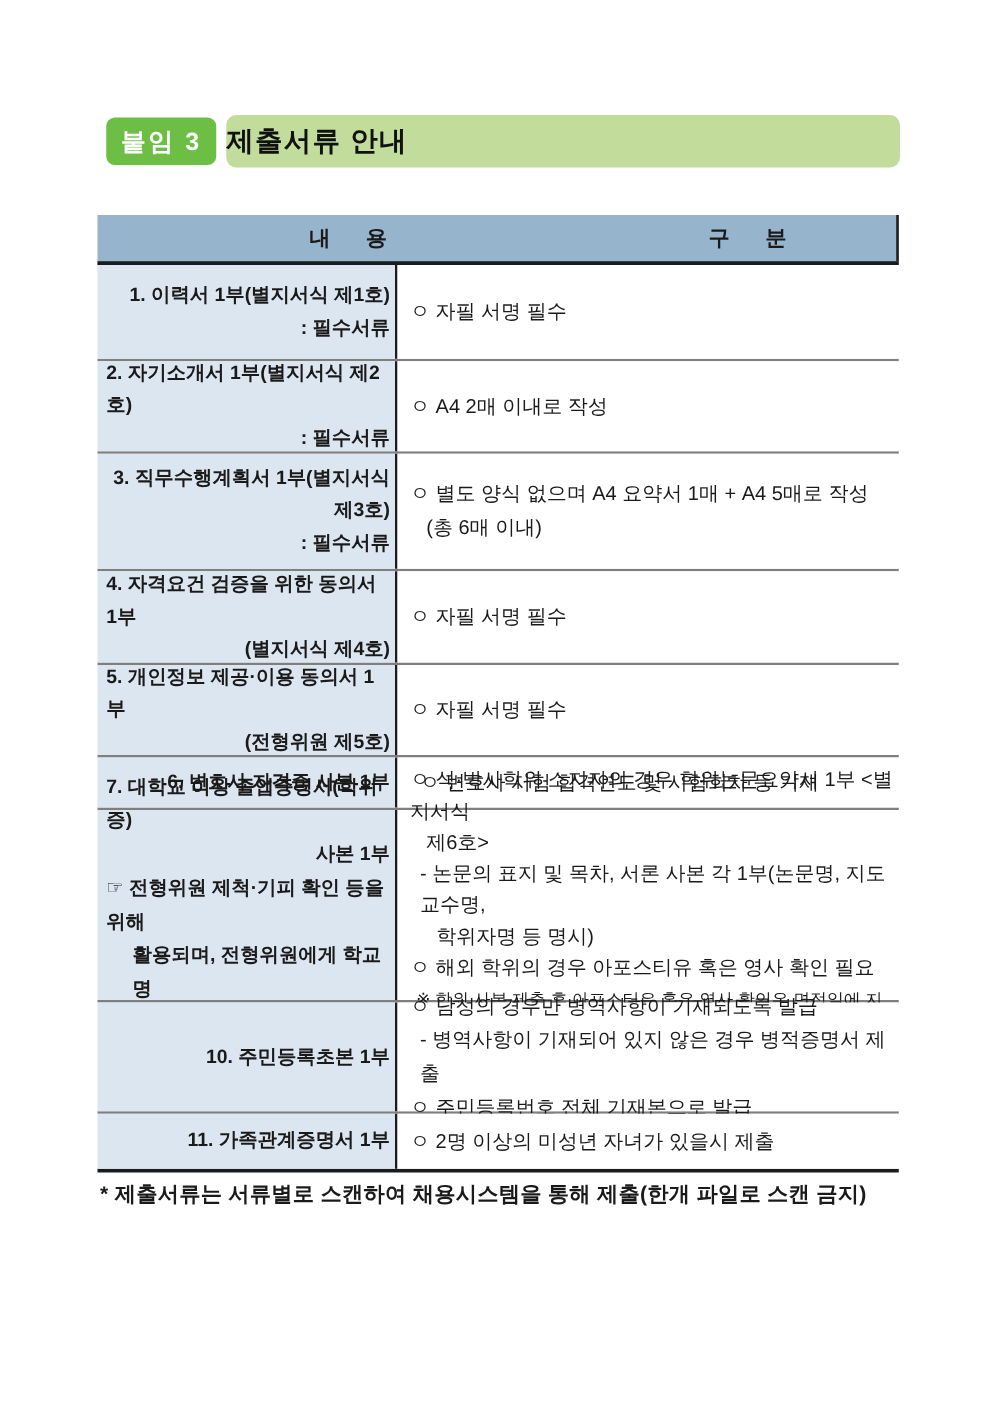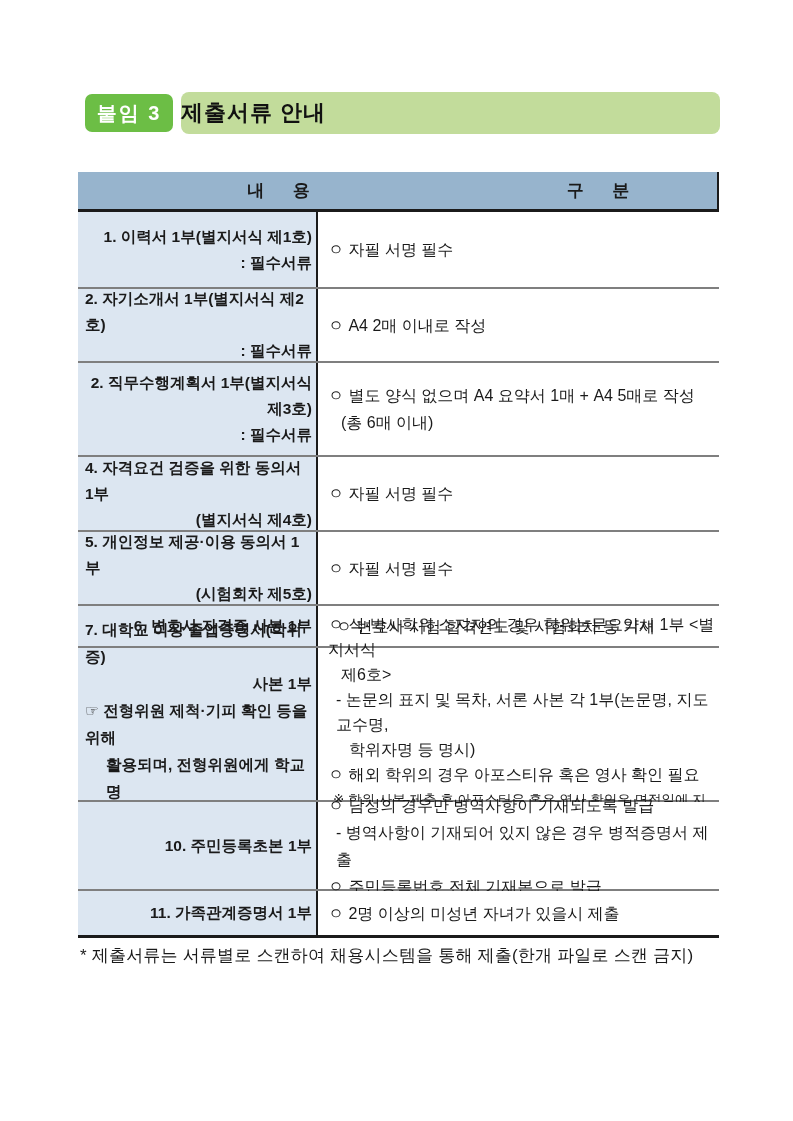--- a/index.html
+++ b/index.html
@@ -50,21 +50,21 @@
   .row7 .cell-left  { line-height:27px; }
 
   .ind  { padding-left:13px; }
   .ind2 { padding-left:21px; }
   .dash { padding-left:8px;  }
   .note { font-size:13.5px; padding-left:5px; }
 
   
   .footer {
     position:absolute; left:80px; top:944px;
-    font-weight:normal; font-size:17px; letter-spacing:0.2px;
+    font-weight:bold; font-size:17px; letter-spacing:0.2px;
   }
 </style>
 </head>
 <body>
 
 <div class="page">
 
   <div class="header-row">
     <div class="badge">붙임 3</div>
     <div class="titlebar">
@@ -94,21 +94,21 @@
         <div>2. 자기소개서 1부(별지서식 제2호)</div>
         <div class="ind">: 필수서류</div>
       </div>
       <div class="cell cell-right">
         <div>ㅇ A4 2매 이내로 작성</div>
       </div>
     </div>
 
     <div class="trow" style="height:94px">
       <div class="cell cell-left">
-        <div>2. 직무수행계획서 1부(별지서식</div>
+        <div>3. 직무수행계획서 1부(별지서식</div>
         <div class="ind">제3호)</div>
         <div class="ind">: 필수서류</div>
       </div>
       <div class="cell cell-right">
         <div>ㅇ 별도 양식 없으며 A4 요약서 1매 + A4 5매로 작성</div>
         <div class="ind">(총 6매 이내)</div>
       </div>
     </div>
 
     <div class="trow" style="height:75px">
@@ -117,21 +117,21 @@
         <div class="ind">(별지서식 제4호)</div>
       </div>
       <div class="cell cell-right">
         <div>ㅇ 자필 서명 필수</div>
       </div>
     </div>
 
     <div class="trow" style="height:74px">
       <div class="cell cell-left">
         <div>5. 개인정보 제공·이용 동의서 1부</div>
-        <div class="ind">(시험회차 제5호)</div>
+        <div class="ind">(전형위원 제5호)</div>
       </div>
       <div class="cell cell-right">
         <div>ㅇ 자필 서명 필수</div>
       </div>
     </div>
 
     <div class="trow" style="height:42px">
       <div class="cell cell-left">
         <div>6. 변호사 자격증 사본 1부</div>
       </div>

